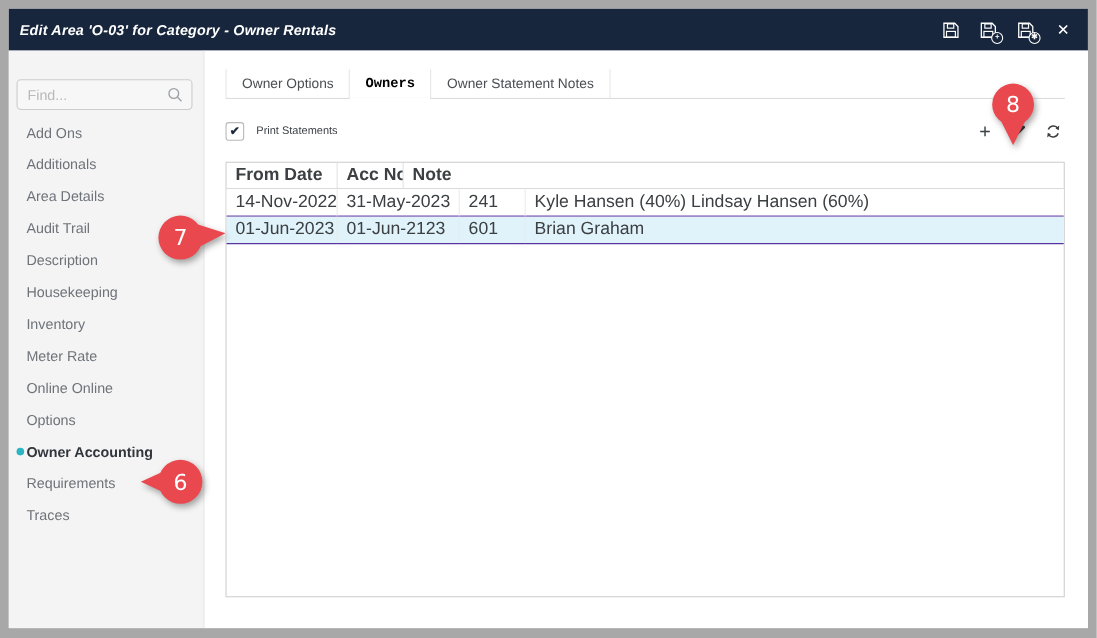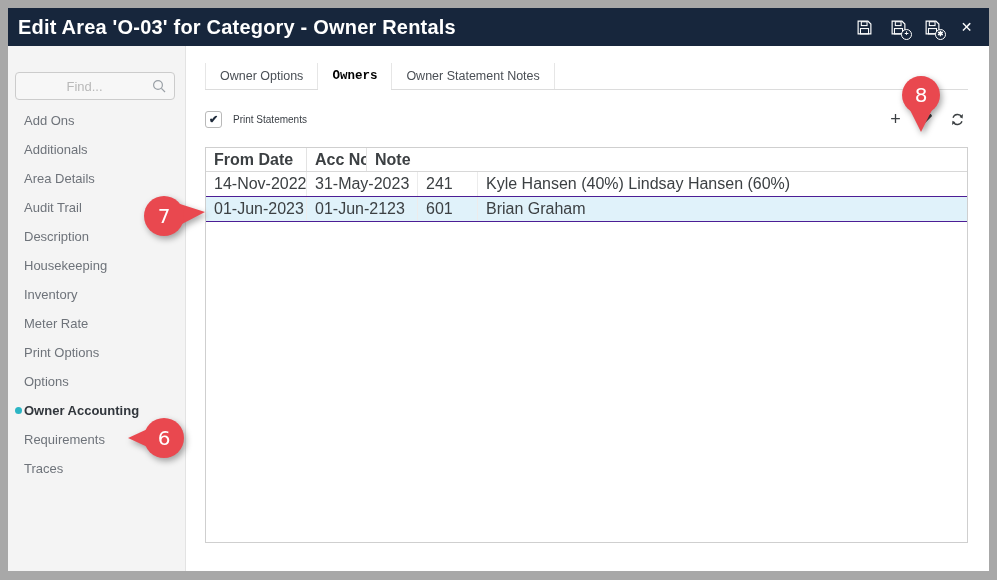--- a/index.html
+++ b/index.html
@@ -11,41 +11,40 @@
   }
   .window{
     position:absolute;left:8px;top:8px;right:8px;bottom:9px;
     background:#fff;display:flex;flex-direction:column;
   }
   
   .titlebar{
     height:38px;flex:none;background:#17263c;color:#fff;
     display:flex;align-items:center;padding:0 13px 0 10px;
   }
-  .tb-title{font-size:20px;font-weight:bold;letter-spacing:.2px;}
+  .tb-title{font-size:13px;font-weight:bold;letter-spacing:.2px;font-style:italic;}
   .tb-icons{margin-left:auto;display:flex;align-items:center;gap:15px;}
   .tb-btn{position:relative;width:19px;height:19px;display:flex;align-items:center;justify-content:center;cursor:pointer;}
   .tb-badge{
     position:absolute;right:-4px;bottom:-3px;width:9px;height:9px;border-radius:50%;
     background:#17263c;border:1px solid #fff;color:#fff;font-size:7px;line-height:8px;
     text-align:center;font-weight:bold;
   }
   .tb-close{font-size:14px;color:#fff;line-height:19px;}
   
   .appbody{flex:1;display:flex;min-height:0;}
   .sidebar{
     width:178px;flex:none;background:#f4f4f4;border-right:1px solid #e3e3e3;
     padding-top:26px;box-sizing:border-box;
   }
   .search-wrap{position:relative;margin:0 10px 6px 7px;}
   .search-input{
     width:100%;box-sizing:border-box;height:28px;border:1px solid #cccccc;border-radius:4px;
     background:#f7f7f7;padding:0 30px 0 9px;font-size:13px;color:#555;outline:none;
     font-family:"Liberation Sans",sans-serif;
-    text-align:center;
   }
   .search-input::placeholder{color:#b9b9b9;}
   .search-icon{position:absolute;right:9px;top:7px;width:14px;height:14px;}
   .side-item{
     height:29px;display:flex;align-items:center;padding-left:16px;position:relative;
     font-size:13px;color:#6e737a;cursor:pointer;white-space:nowrap;
   }
   .side-item .dot{
     display:none;position:absolute;left:7px;top:11px;width:7px;height:7px;border-radius:50%;
     background:#2bb5c4;
@@ -158,21 +157,21 @@
           <div class="side-item">
             <span>Housekeeping</span>
           </div>
           <div class="side-item">
             <span>Inventory</span>
           </div>
           <div class="side-item">
             <span>Meter Rate</span>
           </div>
           <div class="side-item">
-            <span>Print Options</span>
+            <span>Online Online</span>
           </div>
           <div class="side-item">
             <span>Options</span>
           </div>
           <div class="side-item selected">
             <span class="dot"></span>
             <span>Owner Accounting</span>
           </div>
           <div class="side-item">
             <span>Requirements</span>

